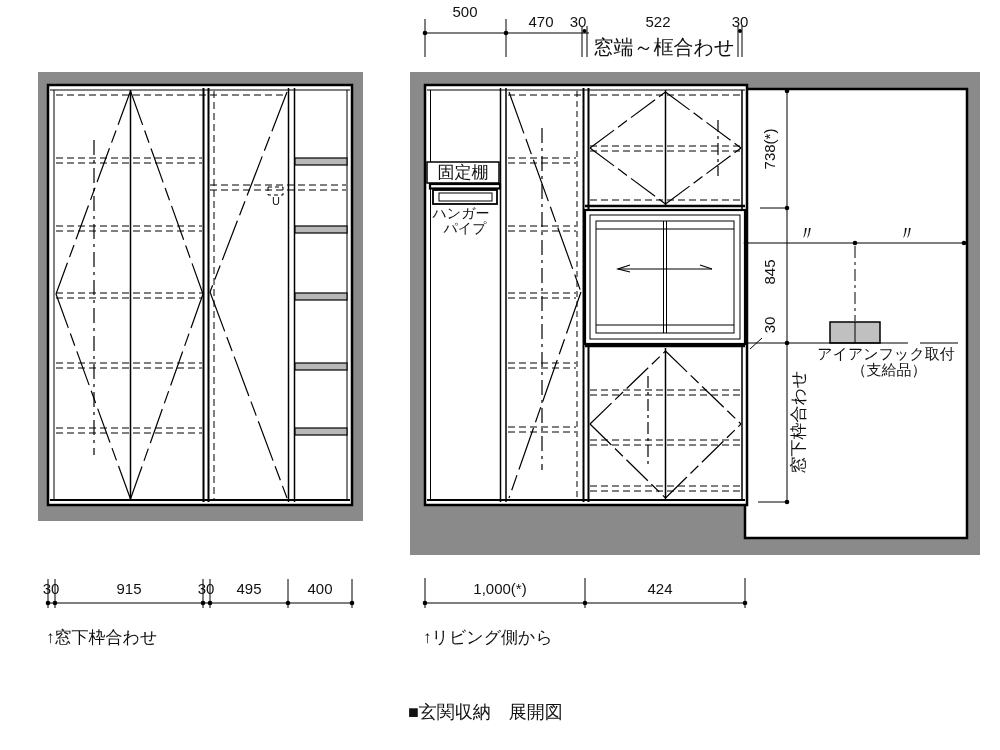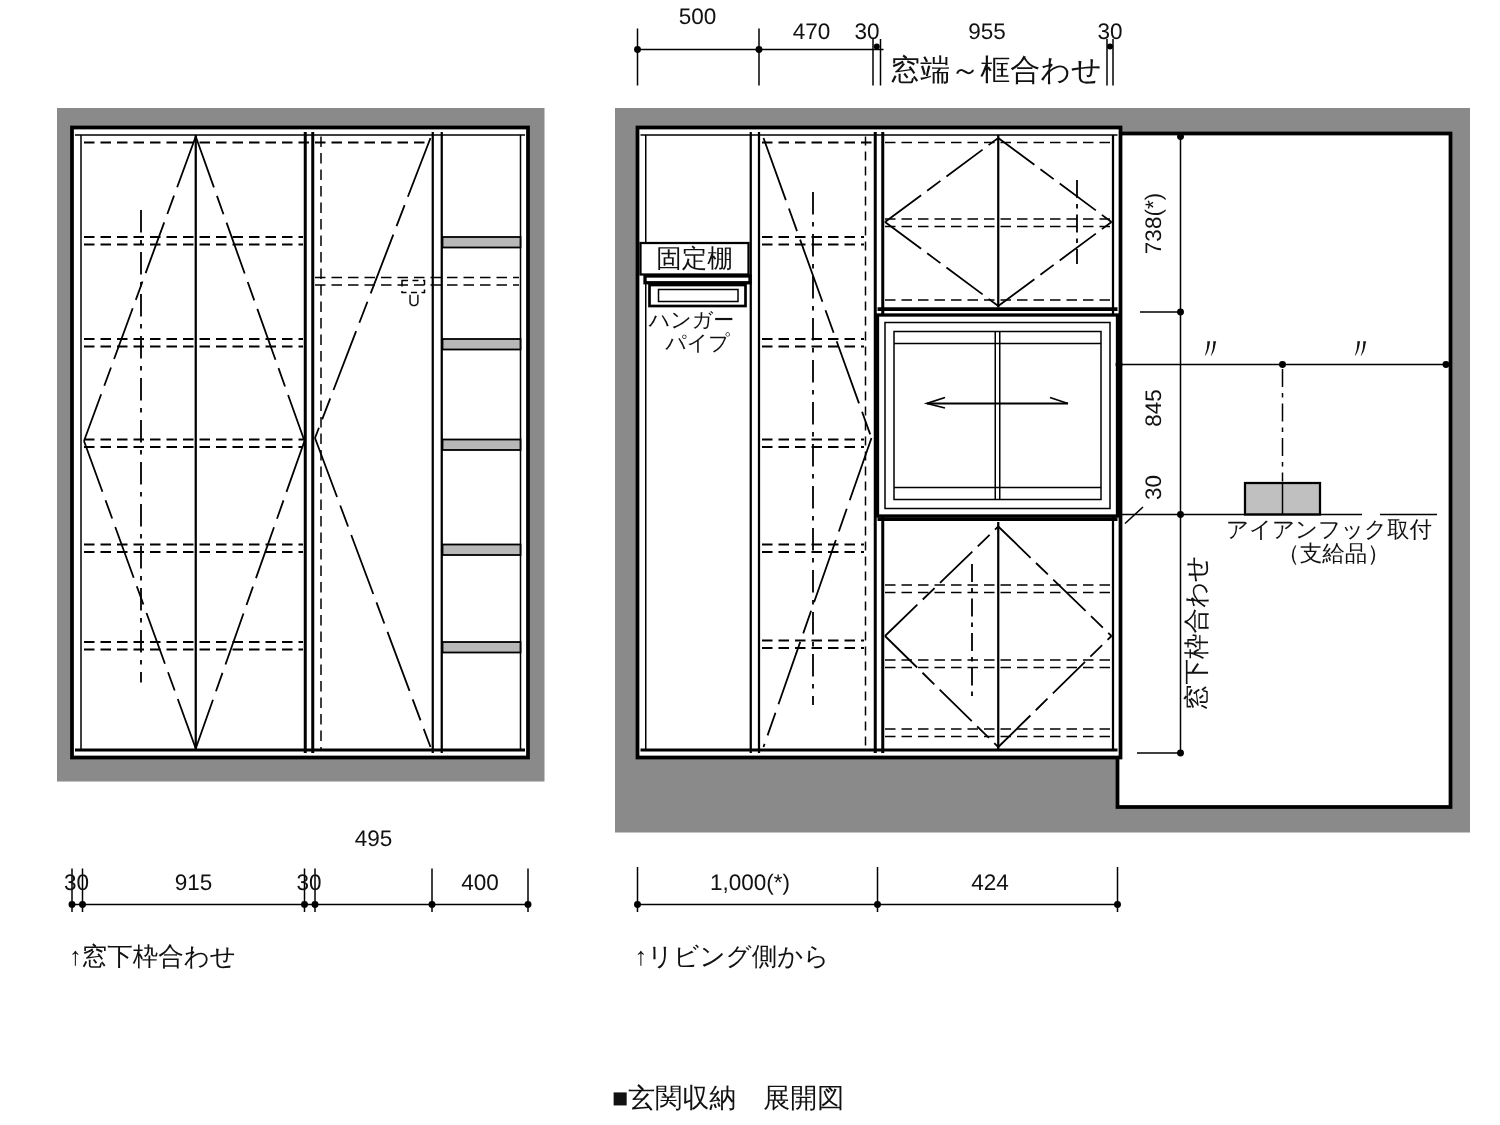--- a/index.html
+++ b/index.html
@@ -8,21 +8,21 @@
     font-family:"Liberation Sans","DejaVu Sans",sans-serif;color:#111;
   }
   #linework{position:absolute;left:0;top:0;}
   .lbl{position:absolute;white-space:nowrap;font-size:15px;line-height:1.1;color:#111;}
   .c{transform:translateX(-50%);}
   .rot{transform:translate(-50%,-50%) rotate(-90deg);transform-origin:center;}
   .s11{font-size:11px;}
   .s14{font-size:14px;}
   .s16{font-size:20px;}
   .s17{font-size:17px;}
-  .s18{font-size:18px;margin-top:20px;}
+  .s18{font-size:18px;}
 </style>
 </head>
 <body>
 
 <div id="canvas">
 
 <svg id="linework" width="1000" height="750" viewBox="0 0 1000 750">
 
   <g stroke="#000" fill="none">
     <rect x="38" y="72" width="325" height="449" fill="#8a8a8a" stroke="none"></rect>
@@ -244,29 +244,29 @@
             <circle cx="585" cy="603" r="2.3"></circle>
             <circle cx="745" cy="603" r="2.3"></circle>
       </g>
     </g>
   </g>
 </svg>
 
 <div class="lbl c" style="left:51px;top:581px;">30</div>
 <div class="lbl c" style="left:129px;top:581px;text-align:center;">915</div>
 <div class="lbl c" style="left:206px;top:581px;">30</div>
-<div class="lbl c" style="left:249px;top:552px;">495</div>
+<div class="lbl c" style="left:249px;top:581px;">495</div>
 <div class="lbl c" style="left:320px;top:581px;">400</div>
 <div class="lbl s17" style="left:46px;top:629px;">↑窓下枠合わせ</div>
 <div class="lbl c s11" style="left:276px;top:195px;">U</div>
 
 <div class="lbl c" style="left:465px;top:4px;">500</div>
 <div class="lbl c" style="left:541px;top:14px;">470</div>
 <div class="lbl c" style="left:578px;top:14px;">30</div>
-<div class="lbl c" style="left:658px;top:14px;">955</div>
+<div class="lbl c" style="left:658px;top:14px;">522</div>
 <div class="lbl c" style="left:740px;top:14px;">30</div>
 <div class="lbl c s16" style="left:664px;top:36px;">窓端～框合わせ</div>
 
 <div class="lbl rot" style="left:770px;top:149px;">738(*)</div>
 <div class="lbl rot" style="left:770px;top:272px;">845</div>
 <div class="lbl rot" style="left:770px;top:325px;">30</div>
 <div class="lbl c s16" style="left:807px;top:222px;">〃</div>
 <div class="lbl c s16" style="left:907px;top:222px;">〃</div>
 <div class="lbl rot s17" style="left:799px;top:422px;">窓下枠合わせ</div>
 

